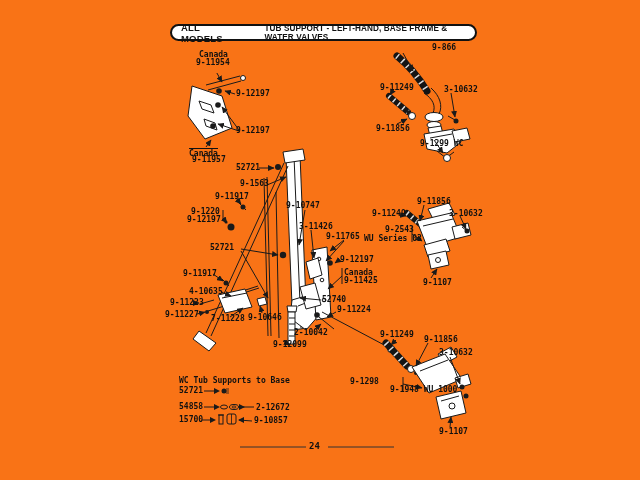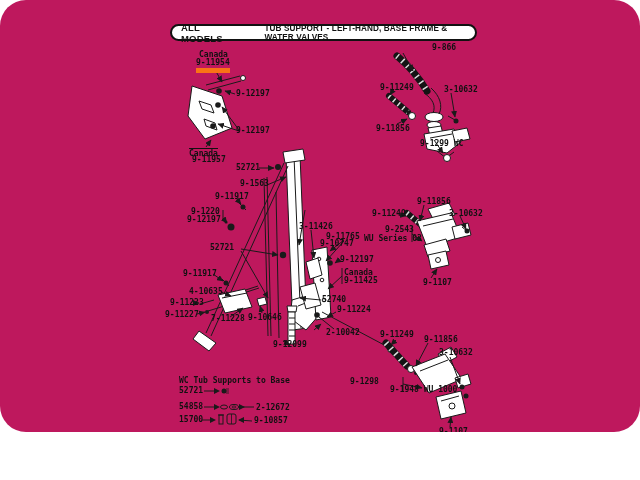--- a/index.html
+++ b/index.html
@@ -1,17 +1,17 @@
 <!DOCTYPE html>
 <html><head>
 <meta charset="utf-8">
 <style>
   html,body{margin:0;padding:0;background:#ffffff;}
-  .page{position:relative;width:640px;height:432px;background:#be185d;overflow:hidden;
-        font-family:"DejaVu Sans Mono",monospace;color:#111;border-radius:26px;}
+  .page{position:relative;width:640px;height:480px;background:#f97316;overflow:hidden;
+        font-family:"DejaVu Sans Mono",monospace;color:#111;}
   .hdr{position:absolute;left:170px;top:24px;width:307px;height:17px;border:2px solid #111;
        border-radius:9px;background:#fff;display:flex;align-items:center;justify-content:space-between;
        padding:0 9px;box-sizing:border-box;}
   .hdr .models{font:bold 9.5px "Liberation Sans",sans-serif;letter-spacing:.2px;}
   .hdr .title{font:bold 8.2px "Liberation Sans",sans-serif;letter-spacing:.1px;margin-left:32px;}
   .plabel{position:absolute;font:bold 8px "DejaVu Sans Mono",monospace;line-height:8px;
           white-space:pre;color:#111;}
   .plabel.u{border-bottom:5px solid #f97316;padding-bottom:1px;}
   .plabel.o{border-top:1px solid #111;padding-top:1px;}
   .art{position:absolute;left:0;top:0;}
@@ -204,36 +204,36 @@
       <span class="plabel u" style="left: 196px; top: 59px;">9-11954</span>
       <span class="plabel" style="left: 236px; top: 90px;">9-12197</span>
       <span class="plabel" style="left: 236px; top: 127px;">9-12197</span>
       <span class="plabel o" style="left: 189px; top: 148px;">Canada</span>
       <span class="plabel" style="left: 192px; top: 156px;">9-11957</span>
       <span class="plabel" style="left: 236px; top: 164px;">52721</span>
       <span class="plabel" style="left: 240px; top: 180px;">9-1563</span>
       <span class="plabel" style="left: 215px; top: 193px;">9-11917</span>
       <span class="plabel" style="left: 191px; top: 208px;">9-1220</span>
       <span class="plabel" style="left: 187px; top: 216px;">9-12197</span>
-      <span class="plabel" style="left: 320px; top: 202px; margin-top: 38px;">9-10747</span>
+      <span class="plabel" style="left: 286px; top: 202px;">9-10747</span>
       <span class="plabel" style="left: 299px; top: 223px;">3-11426</span>
       <span class="plabel" style="left: 326px; top: 233px;">9-11765</span>
       <span class="plabel" style="left: 340px; top: 256px;">9-12197</span>
       <span class="plabel" style="left: 344px; top: 269px;">Canada</span>
       <span class="plabel" style="left: 344px; top: 277px;">9-11425</span>
       <span class="plabel" style="left: 210px; top: 244px;">52721</span>
       <span class="plabel" style="left: 183px; top: 270px;">9-11917</span>
       <span class="plabel" style="left: 189px; top: 288px;">4-10635</span>
       <span class="plabel" style="left: 170px; top: 299px;">9-11223</span>
       <span class="plabel" style="left: 165px; top: 311px;">9-11227</span>
       <span class="plabel" style="left: 211px; top: 315px;">7-11228</span>
       <span class="plabel" style="left: 248px; top: 314px;">9-10646</span>
       <span class="plabel" style="left: 322px; top: 296px;">52740</span>
       <span class="plabel" style="left: 337px; top: 306px;">9-11224</span>
-      <span class="plabel" style="left: 294px; top: 329px; padding-left: 32px;">2-10042</span>
+      <span class="plabel" style="left: 294px; top: 329px;">2-10042</span>
       <span class="plabel" style="left: 273px; top: 341px;">9-12099</span>
       <span class="plabel" style="left: 392px; top: 44px; margin-left: 40px;">9-866</span>
       <span class="plabel" style="left: 380px; top: 84px;">9-11249</span>
       <span class="plabel" style="left: 444px; top: 86px;">3-10632</span>
       <span class="plabel" style="left: 376px; top: 125px;">9-11856</span>
       <span class="plabel" style="left: 420px; top: 140px;">9-1299 WC</span>
       <span class="plabel" style="left: 417px; top: 198px;">9-11856</span>
       <span class="plabel" style="left: 372px; top: 210px;">9-11249</span>
       <span class="plabel" style="left: 449px; top: 210px;">3-10632</span>
       <span class="plabel" style="left: 385px; top: 226px;">9-2543</span>

